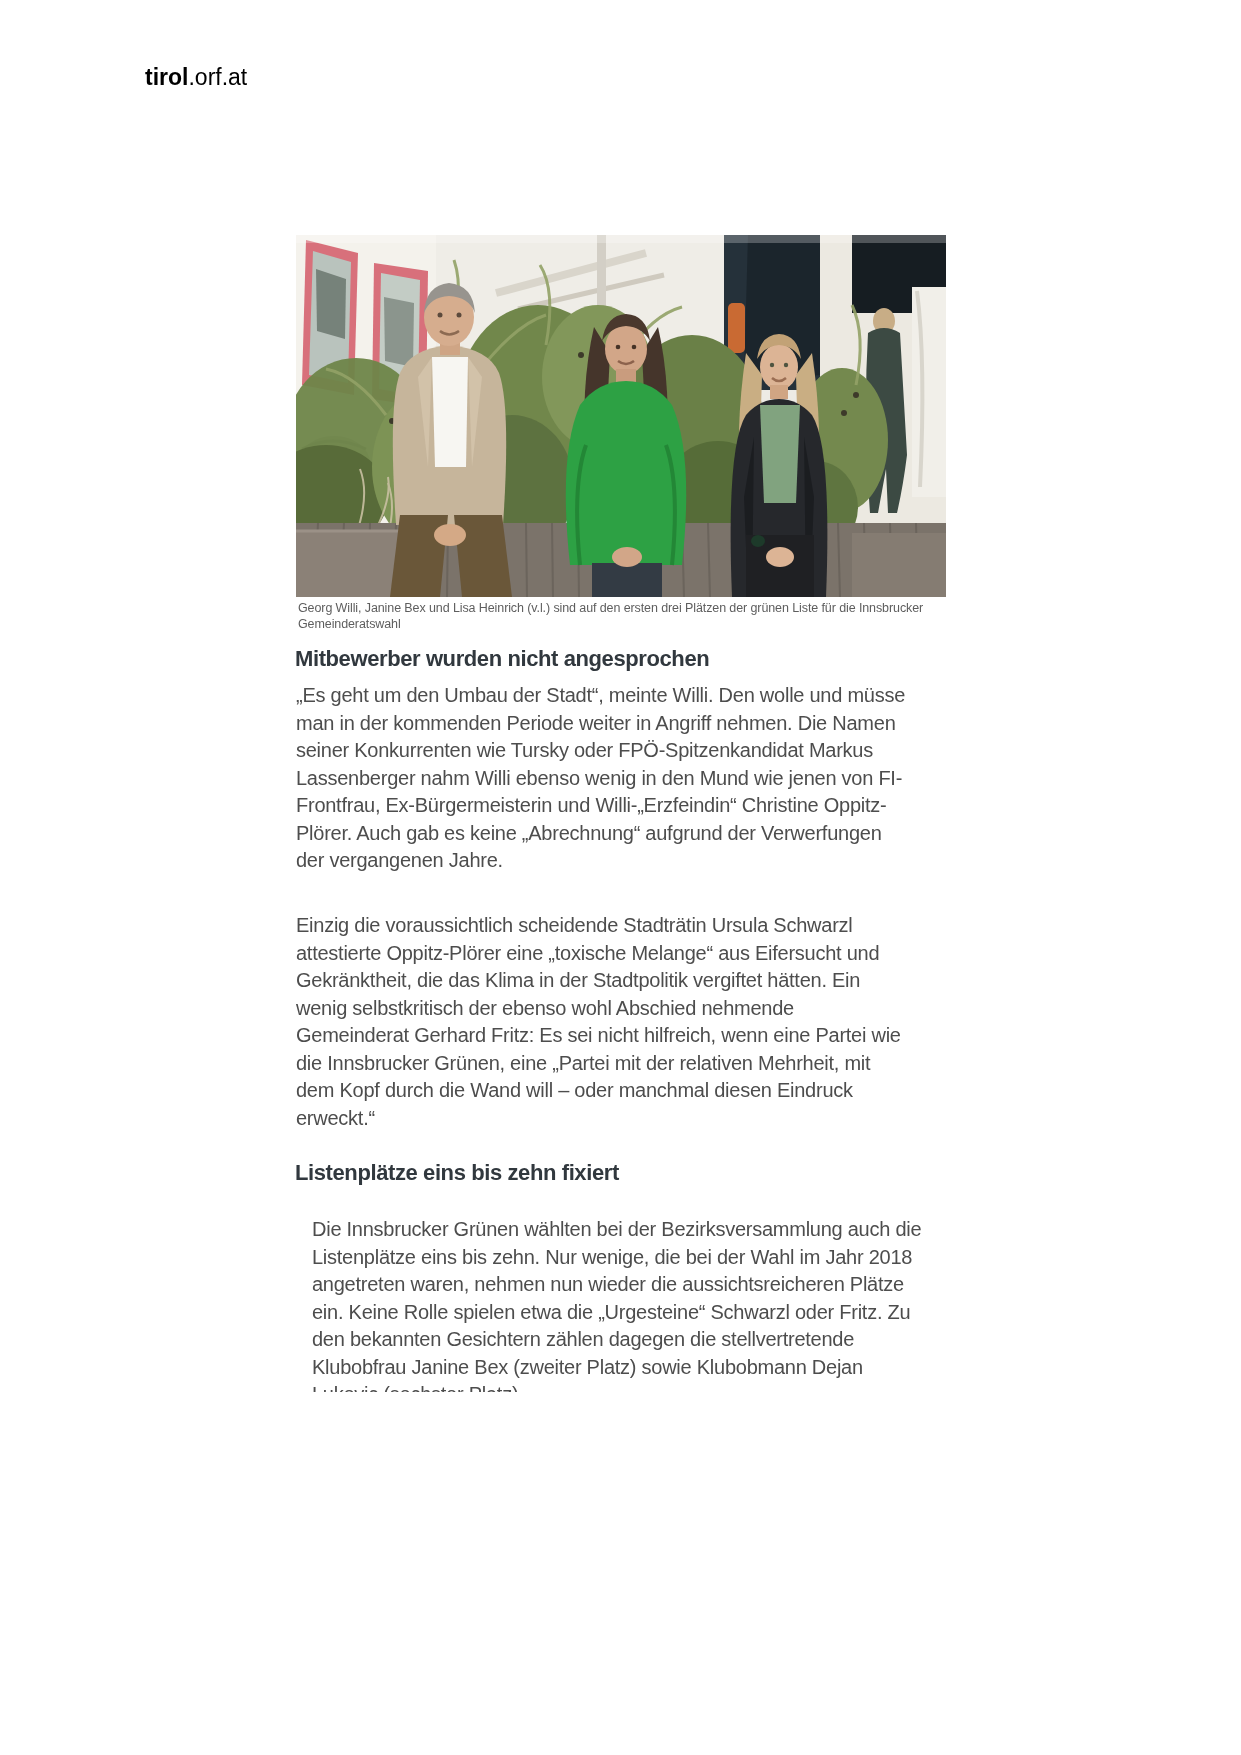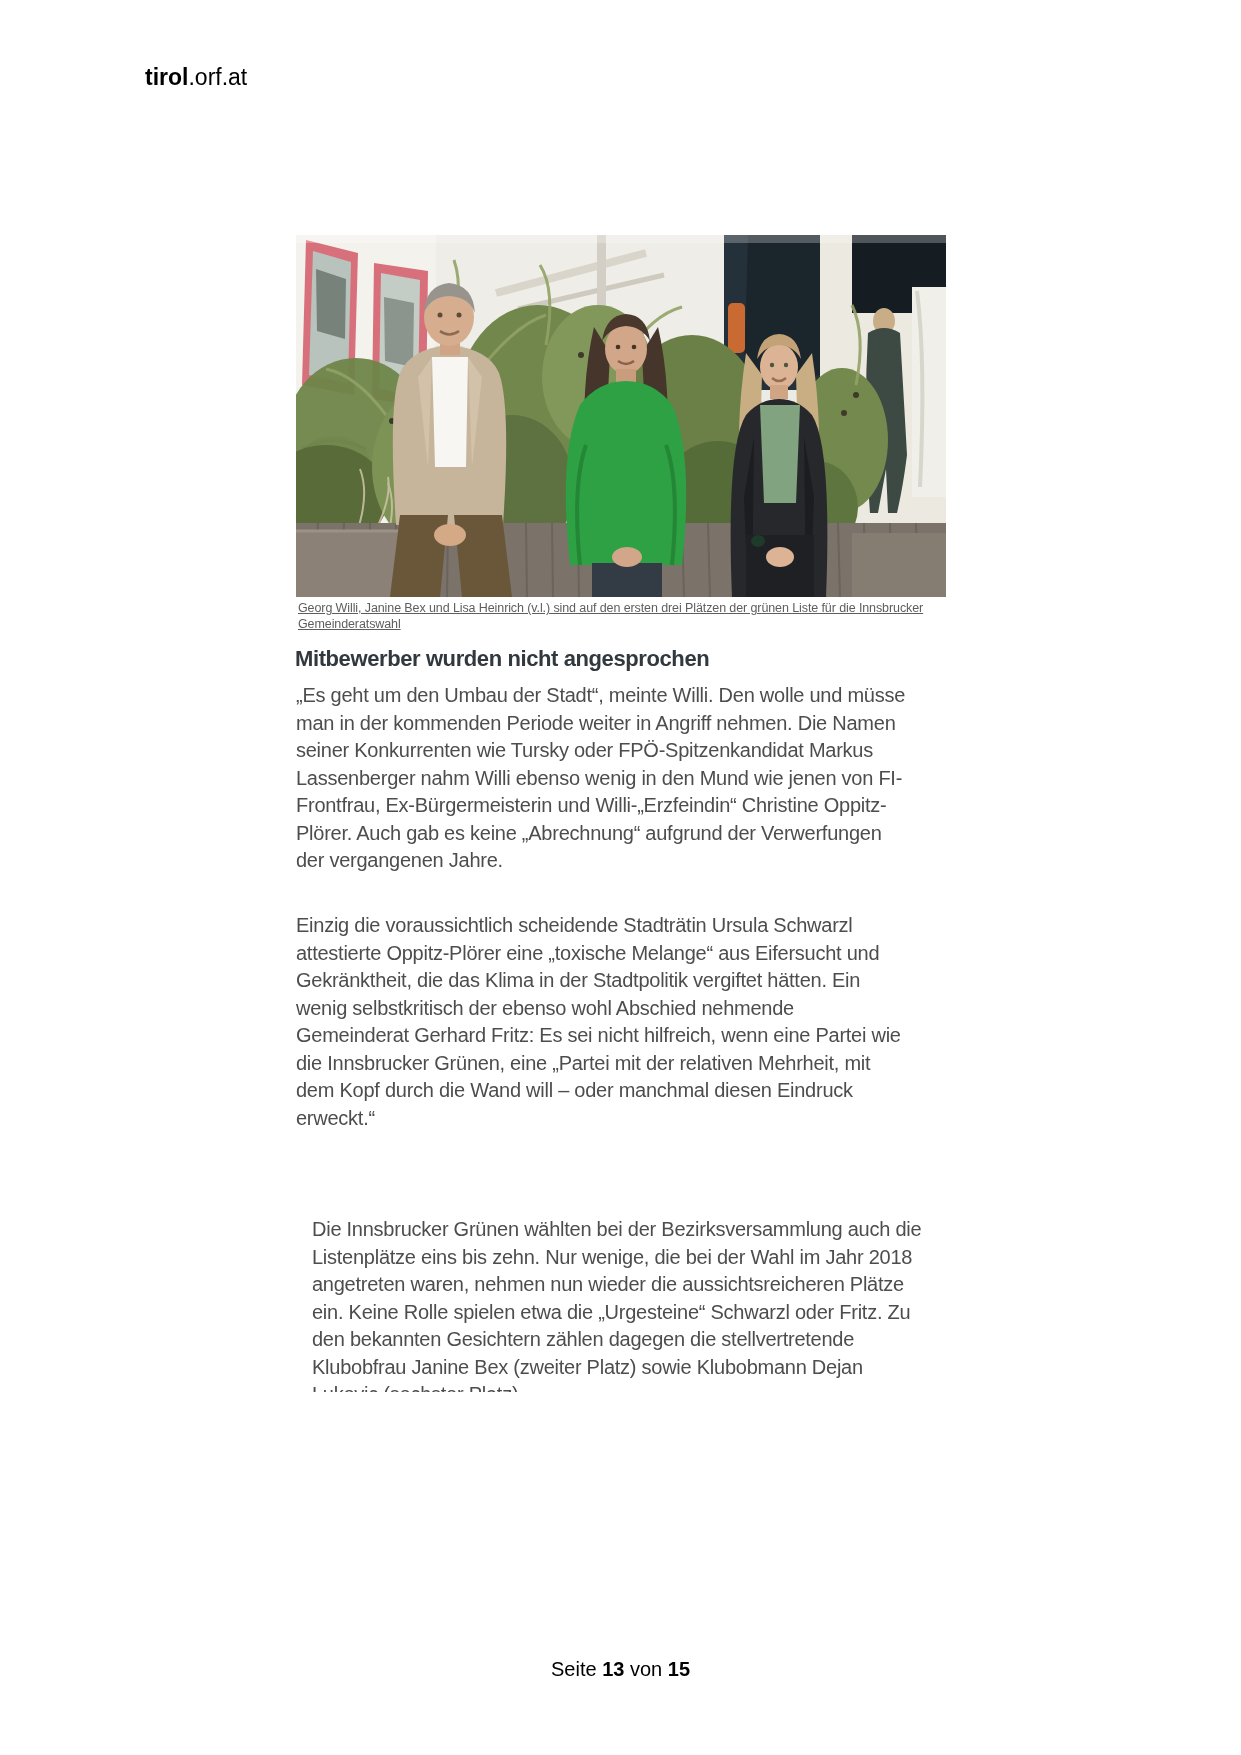--- a/index.html
+++ b/index.html
@@ -16,21 +16,21 @@
     letter-spacing:0px; white-space:nowrap;
   }
   .logo .b{font-weight:bold;}
   .photo{
     position:absolute; left:296px; top:235px; width:650px; height:362px; overflow:hidden; background:#edebe5;
   }
   .photo svg{display:block; width:650px; height:362px;}
   .caption{
     position:absolute; left:298px; top:601px; width:650px;
     font-size:12.5px; line-height:15.5px; color:var(--caption);
-    letter-spacing:-0.1px; white-space:pre;text-decoration:underline;
+    letter-spacing:-0.1px; white-space:pre;
   }
   .h-section{
     position:absolute; left:295px; margin:0;
     font-size:22px; font-weight:bold; color:var(--heading); letter-spacing:-0.4px; white-space:nowrap;
   }
   .h1-pos{top:646px;}
   .h2-pos{top:1160px;}
   .para{
     position:absolute; left:296px; margin:0; width:660px;
     font-size:20px; line-height:27.5px; color:var(--body);
@@ -225,25 +225,25 @@
 dem Kopf durch die Wand will – oder manchmal diesen Eindruck
 erweckt.“</p>
   <p class="para p1-pos">„Es geht um den Umbau der Stadt“, meinte Willi. Den wolle und müsse
 man in der kommenden Periode weiter in Angriff nehmen. Die Namen
 seiner Konkurrenten wie Tursky oder FPÖ-Spitzenkandidat Markus
 Lassenberger nahm Willi ebenso wenig in den Mund wie jenen von FI-
 Frontfrau, Ex-Bürgermeisterin und Willi-„Erzfeindin“ Christine Oppitz-
 Plörer. Auch gab es keine „Abrechnung“ aufgrund der Verwerfungen
 der vergangenen Jahre.</p>
 
+  <h1 class="h-section h2-pos">Listenplätze eins bis zehn fixiert</h1>
   <div class="p3-clip">
     <p class="para">Die Innsbrucker Grünen wählten bei der Bezirksversammlung auch die
 Listenplätze eins bis zehn. Nur wenige, die bei der Wahl im Jahr 2018
 angetreten waren, nehmen nun wieder die aussichtsreicheren Plätze
 ein. Keine Rolle spielen etwa die „Urgesteine“ Schwarzl oder Fritz. Zu
 den bekannten Gesichtern zählen dagegen die stellvertretende
 Klubobfrau Janine Bex (zweiter Platz) sowie Klubobmann Dejan
 Lukovic (sechster Platz).</p>
   </div>
 
-  <div class="footer"><span>Seite</span> <span class="num">13</span> <span>von</span> <span class="num">15</span></div>
 
 </div>
 
 </body></html>

